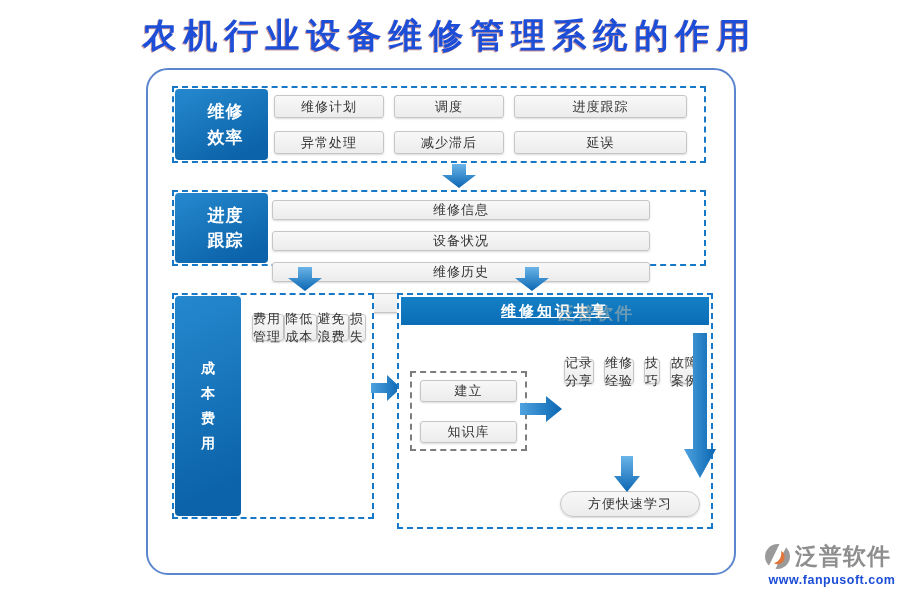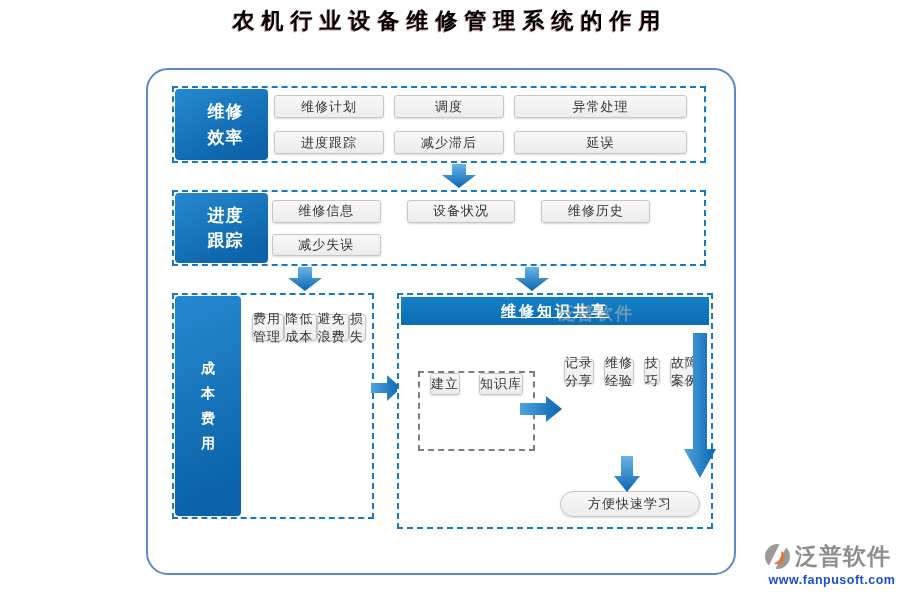--- a/index.html
+++ b/index.html
@@ -1,23 +1,23 @@
 <!DOCTYPE html>
 <html><head>
 <meta charset="utf-8">
 <style>
   html,body { margin:0; padding:0; }
   body {
     width:900px; height:600px; position:relative; background:#ffffff;
     font-family:"Liberation Sans", sans-serif; overflow:hidden;
   }
   .page-title {
-    position:absolute; top:6px; left:0; width:900px; text-align:center;
-    font-family:"DejaVu Serif", serif; font-size:22px; font-weight:bold;
-    color:#000000; letter-spacing:7px; white-space:nowrap;
+    position:absolute; top:13px; left:0; width:900px; text-align:center;
+    font-family:"DejaVu Serif", serif; font-size:34px; font-weight:bold;
+    color:#1d4ed8; letter-spacing:7px; white-space:nowrap;
     text-shadow:-1px 1px 0 rgba(140,20,20,0.45);
   }
   .container {
     position:absolute; left:146px; top:68px; width:586px; height:503px;
     border:2px solid #5c86cd; border-radius:22px; background:#fff;
   }
   .dashed-sec { position:absolute; border:2px dashed #1878c8; background:#fff; box-sizing:border-box; }
   #sec1 { left:172px; top:86px;  width:534px; height:77px; }
   #sec2 { left:172px; top:190px; width:534px; height:76px; }
   #sec3 { left:172px; top:293px; width:202px; height:226px; }
@@ -43,39 +43,39 @@
     box-sizing:border-box;
   }
 
   .eff-grid {
     position:absolute; left:100px; top:7px; bottom:7px; width:413px;
     display:grid; grid-template-columns:110px 110px 1fr;
     column-gap:10px; row-gap:13px;
   }
   .qual-grid {
     position:absolute; left:98px; top:8px; bottom:8px; width:378px;
-    display:grid; grid-template-columns:1fr 1fr 1fr;
+    display:grid; grid-template-columns:1fr;
     column-gap:26px; row-gap:11px;
   }
   .cost-col {
     position:absolute; left:78px; top:19px; bottom:27px; width:114px;
     display:flex; flex-direction:row; justify-content:space-between;
   }
   .cost-col .btn { height:27px; }
 
   .k-header {
     position:absolute; left:2px; top:2px; right:2px; height:28px;
     background:linear-gradient(180deg,#1480c6,#0a6db6);
     border-radius:0; color:#fff; font-weight:bold; font-size:15px;
     letter-spacing:3px; display:flex; align-items:center; justify-content:center;text-decoration:underline;
   }
   .k-build-box {
-    position:absolute; left:19px; top:76px; width:117px; height:80px;
+    position:absolute; left:11px; top:76px; width:117px; height:80px;
     border:2px dashed #7d7d7d; box-sizing:border-box;
-    display:flex; flex-direction:row; justify-content:center; gap:19px;
+    display:flex; flex-direction:column; justify-content:center; gap:19px;
     padding:0 8px;
   }
   .k-build-box .btn { height:22px; }
   .k-share-col {
     position:absolute; left:165px; top:40px; width:136px;
     display:flex; flex-direction:row; gap:10px;margin-top:24px;
   }
   .k-share-col .btn { height:25px; }
   .k-result { position:absolute; left:161px; top:196px; width:140px; height:26px;border-radius:13px; }
 
@@ -113,22 +113,22 @@
   </svg>
 </div>
 
 <div class="dashed-sec" id="sec1">
   <div class="sec-label label-h">
     <span class="wrap2">维修效率</span>
   </div>
   <div class="eff-grid">
     <div class="btn">维修计划</div>
     <div class="btn">调度</div>
+    <div class="btn">进度跟踪</div>
     <div class="btn">异常处理</div>
-    <div class="btn">进度跟踪</div>
     <div class="btn">减少滞后</div>
     <div class="btn">延误</div>
   </div>
 </div>
 
 <svg class="ar" style="left:442px;top:164px" width="34" height="24">
   <polygon points="10,0 24,0 24,11 34,11 17,24 0,11 10,11" fill="url(#gv)"></polygon>
 </svg>
 
 <div class="dashed-sec" id="sec2">

